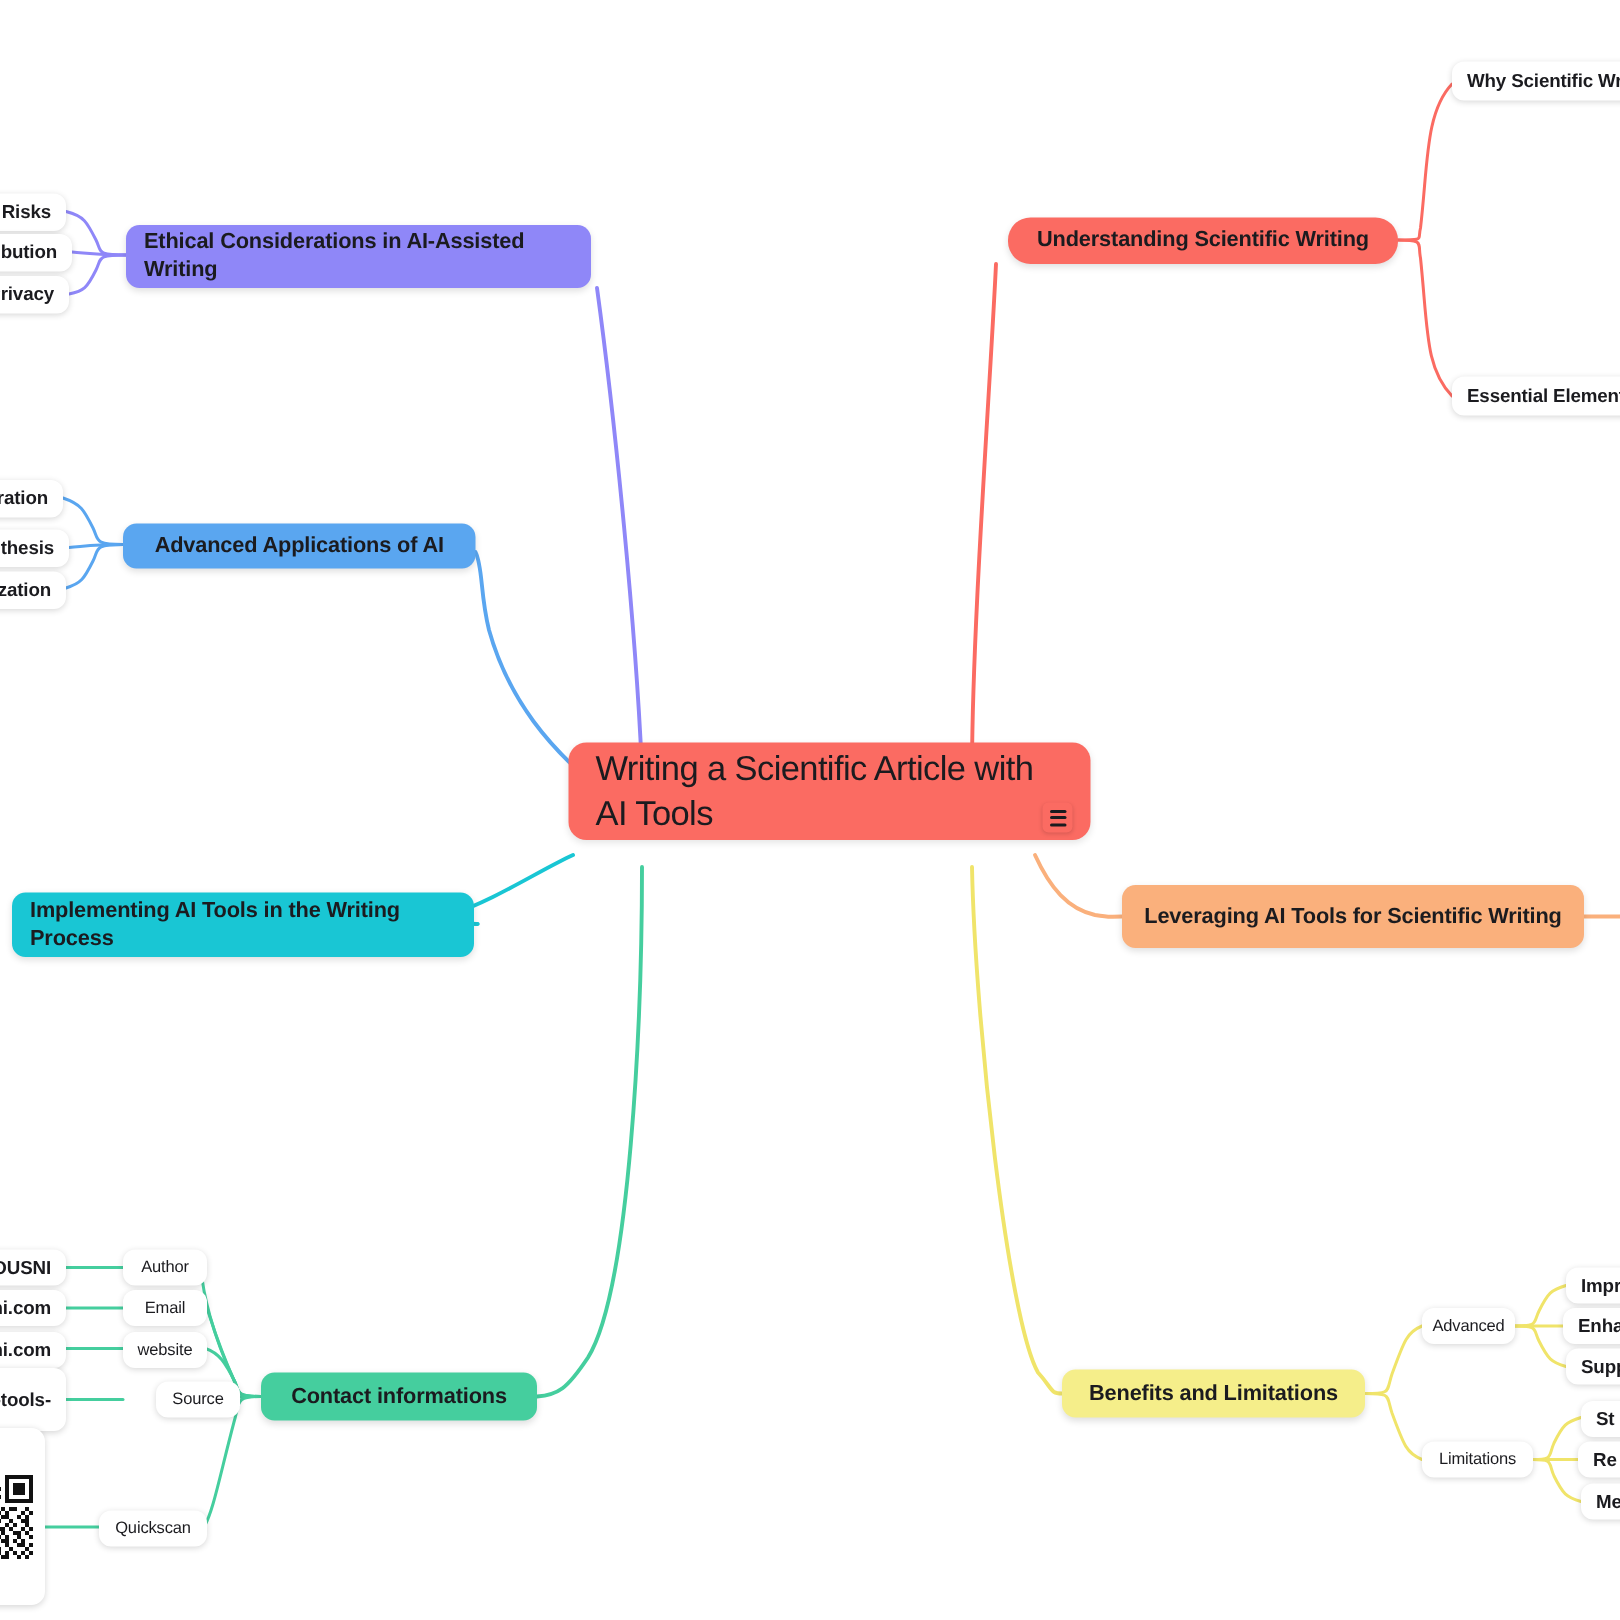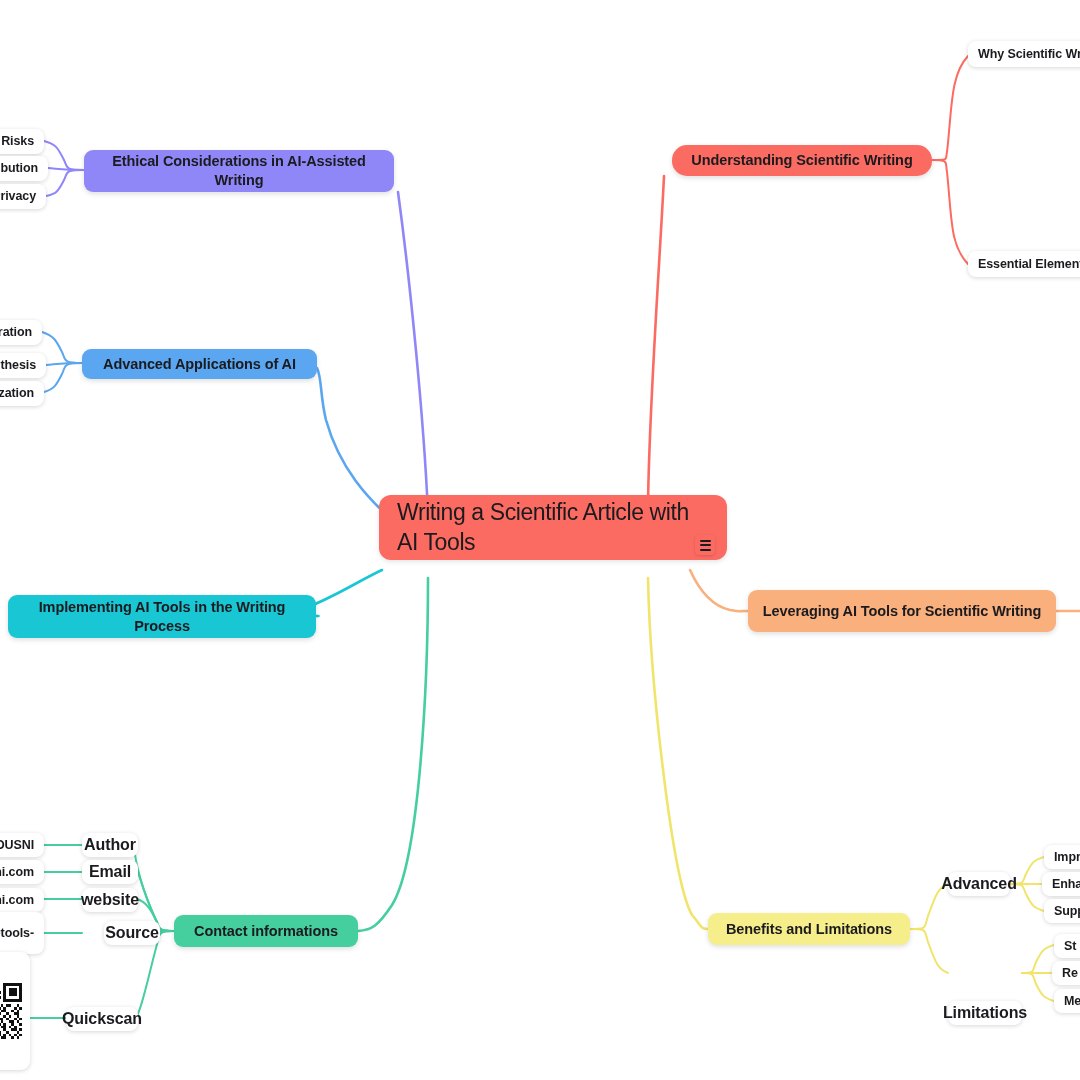--- a/index.html
+++ b/index.html
@@ -20,21 +20,21 @@
   #edges {
     position: absolute; left: 0; top: 0;
     width: 1080px; height: 1080px;
     pointer-events: none;
   }
   .node {
     position: absolute;
     display: flex;
     align-items: center;
     justify-content: center;
-    text-align: center;
+    text-align: left;
     border-radius: 9px;
     color: #1b1b1f;
     font-weight: 700;
     letter-spacing: -0.1px;
     line-height: 1.3;
     z-index: 5;
     padding: 6px 12px;
   }
   .node.root {
     border-radius: 12px;
@@ -55,22 +55,22 @@
     font-weight: 700;
     border-radius: 8px;
     box-shadow: 0 1px 4px rgba(0,0,0,0.16);
     padding: 5px 10px;
     white-space: nowrap;
   }
   .node.leaf.clip-left  { justify-content: flex-end; text-align: right; }
   .node.leaf.clip-right { justify-content: flex-start; text-align: left; }
   .node.sub {
     background: #ffffff;
-    font-size: 16px;
-    font-weight: 700;
+    font-size: 11px;
+    font-weight: 400;
     border-radius: 8px;
     box-shadow: 0 1px 4px rgba(0,0,0,0.16);
     white-space: nowrap;
   }
   #menu-badge {
     position: absolute;
     width: 20px; height: 20px;
     border-radius: 4px;
     display: flex; align-items: center; justify-content: center;
     z-index: 7;
@@ -369,21 +369,21 @@
   <div class="node leaf clip-right" style="left:1044px; top:845px; width:70px; height:24px;">
     <span>Impr</span>
   </div>
   <div class="node leaf clip-right" style="left:1042px; top:872px; width:72px; height:24px;">
     <span>Enhan</span>
   </div>
   <div class="node leaf clip-right" style="left:1044px; top:899px; width:70px; height:24px;">
     <span>Supp</span>
   </div>
 
-  <div class="node sub" style="left:948px; top:961px; width:74px; height:24px;margin-top:40px;">
+  <div class="node sub" style="left:948px; top:961px; width:74px; height:24px;">
     <span>Limitations</span>
   </div>
   <div class="node leaf clip-right" style="left:1054px; top:934px; width:60px; height:24px;">
     <span>St</span>
   </div>
   <div class="node leaf clip-right" style="left:1052px; top:961px; width:62px; height:24px;">
     <span>Re</span>
   </div>
   <div class="node leaf clip-right" style="left:1054px; top:989px; width:60px; height:24px;">
     <span>Me</span>

